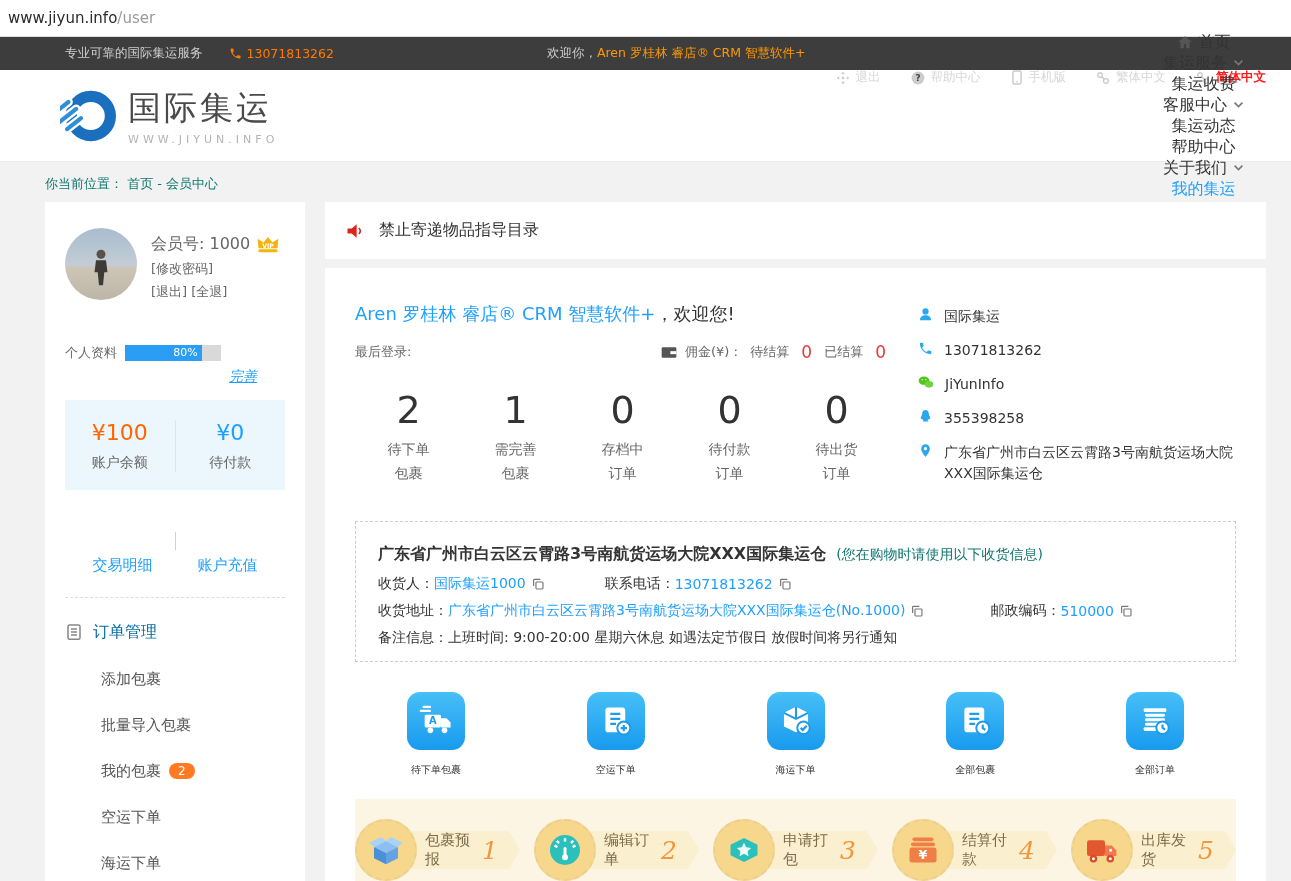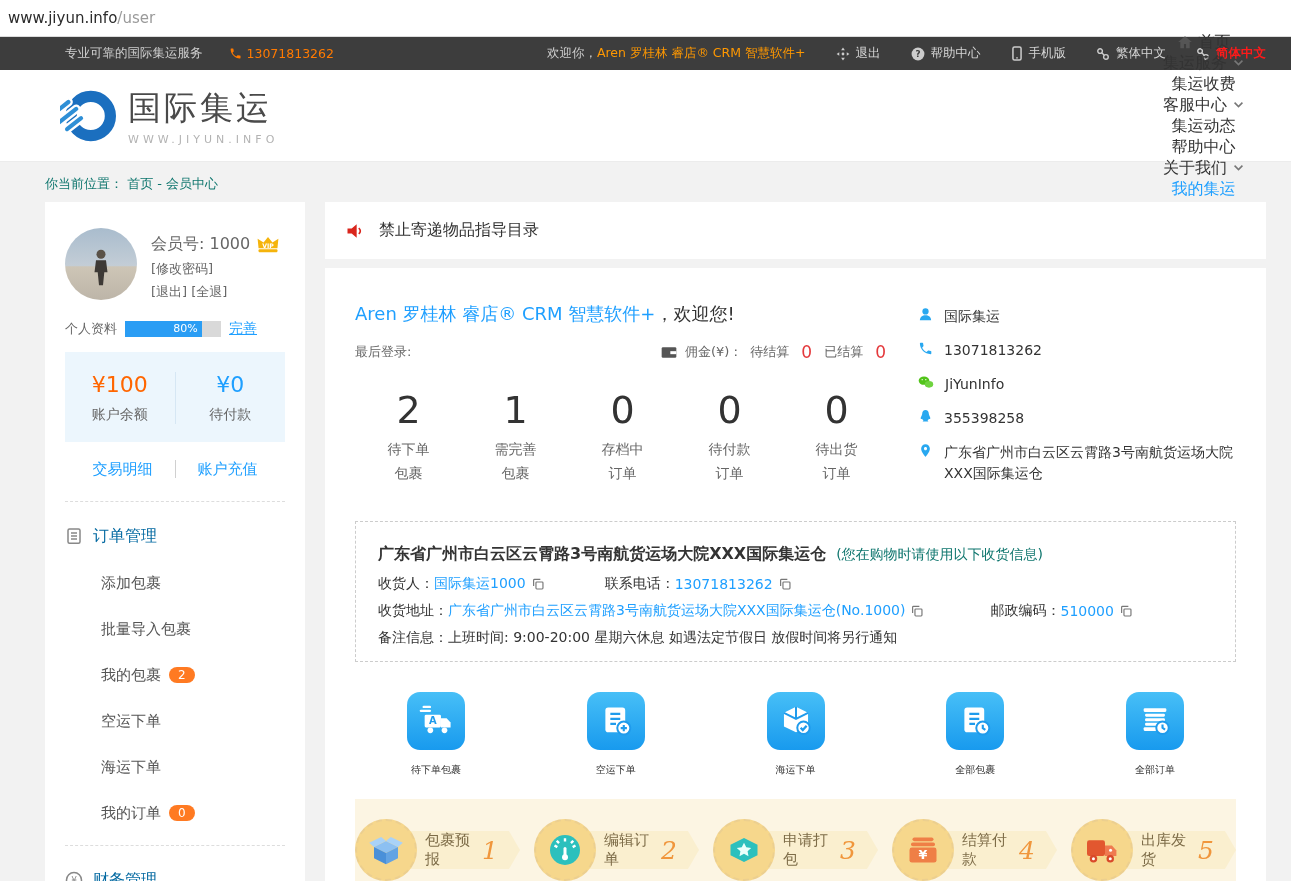--- a/index.html
+++ b/index.html
@@ -1,18 +1,18 @@
 <!DOCTYPE html>
 <html><head>
 <meta charset="utf-8">
 <style>
   * { margin:0; padding:0; box-sizing:border-box; }
   html,body { width:1291px; height:881px; overflow:hidden;
     font-family:"DejaVu Sans","Liberation Sans",sans-serif; background:#f2f2f2; }
-  a { text-decoration:none; cursor:pointer; }
+  a { text-decoration:none; cursor:pointer;margin-top:48px; }
 
   
   .urlbar { height:37px; background:#fff; border-bottom:1px solid #dcdcdc;
     display:flex; align-items:center; padding-left:8px; font-size:15px; }
   .urlbar .host { color:#2b2b2b; }
   .urlbar .path { color:#9a9a9a; }
 
   
   .topbar { height:33px; background:#3d3d3d; display:flex; align-items:center;
     padding:0 25px 0 65px; font-size:12.5px; color:#cfcfcf; white-space:nowrap; }
@@ -45,21 +45,21 @@
   .profile { display:flex; gap:14px; }
   .avatar { width:72px; height:72px; border-radius:50%; flex:none; overflow:hidden;
     background:linear-gradient(180deg,#a9bccd 0%,#c3cdd6 52%,#cdc5b6 54%,#bdb5a8 100%); position:relative; }
   .avatar svg { position:absolute; left:50%; top:50%; transform:translate(-50%,-42%); }
   .member-col { font-size:13px; color:#666; line-height:1.75; padding-top:2px; }
   .member-no { font-size:16px; color:#666; display:flex; align-items:center; gap:6px; }
   .profile-row { display:flex; align-items:center; gap:8px; margin-top:16px; font-size:13px; color:#666; }
   .pbar { width:96px; height:16px; background:#d9d9d9; }
   .pbar .fill { height:16px; background:#2a9df4; color:#fff; font-size:11px;
     line-height:16px; text-align:right; padding-right:4px; }
-  .complete-link { color:#1e9fff; text-decoration:underline; font-size:14px; }
+  .complete-link { color:#1e9fff; text-decoration:underline; font-size:14px;font-style:italic; }
   .balance-box { margin-top:14px; background:#ecf6fd; display:flex; text-align:center; padding:20px 0 18px; }
   .balance-cell { flex:1; }
   .balance-cell:first-child { border-right:1px solid #d6e7f4; }
   .bval { font-size:22px; }
   .bval.orange { color:#ff6600; }
   .bval.blue { color:#1e9fff; }
   .blabel { font-size:14px; color:#666; margin-top:9px; }
   .money-links { display:flex; justify-content:center; align-items:center; gap:22px;
     margin-top:18px; font-size:15px; }
   .money-links a { color:#1e9fff; }

